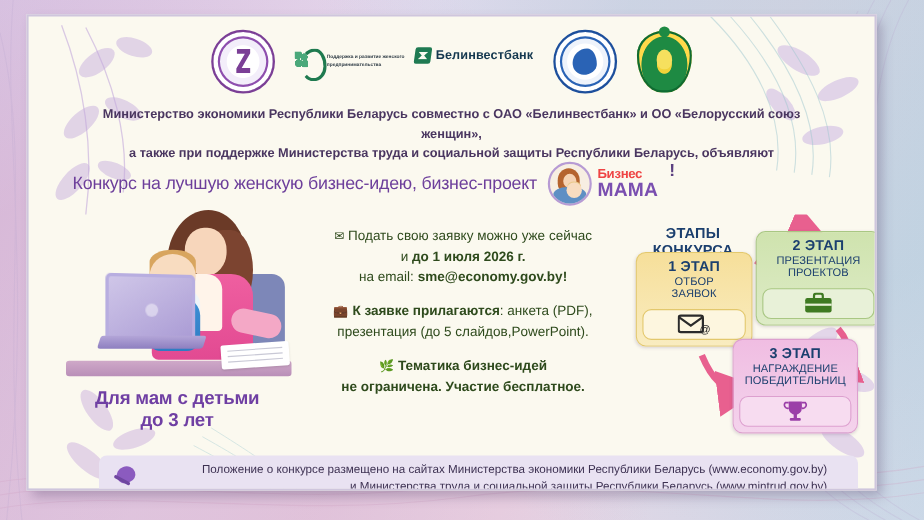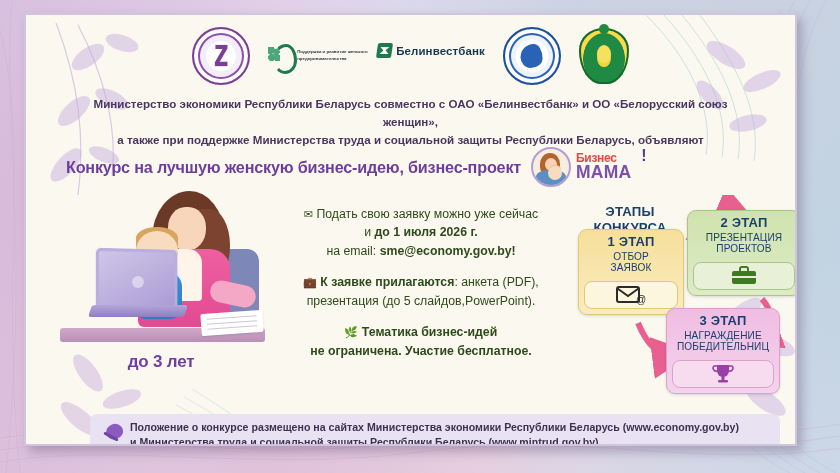--- a/index.html
+++ b/index.html
@@ -73,21 +73,21 @@
   .bank-logo-sq:after{content:"";position:absolute;left:3px;top:4px;width:9px;height:7px;
     background:#fbf9ef;clip-path:polygon(0 0,100% 0,62% 48%,100% 100%,0 100%,38% 50%);}
   .bank-name{font-size:11.5px;font-weight:700;color:#15384f;letter-spacing:.1px;}
 
   
   .header-text{position:absolute;left:40px;right:40px;top:80px;text-align:center;
     font-size:11.6px;line-height:1.55;color:#4a3660;font-weight:600;}
 
   
   .title-row{position:absolute;left:40px;top:132px;right:18px;display:flex;align-items:center;gap:6px;}
-  .title-main{font-size:16.2px;font-weight:700;color:#6d3f9b;letter-spacing:-.2px;white-space:nowrap;}
+  .title-main{font-size:16.2px;font-weight:400;color:#6d3f9b;letter-spacing:-.2px;white-space:nowrap;}
   .bm-logo{display:flex;align-items:center;gap:5px;margin-left:4px;}
   .bm-circle{width:36px;height:36px;border-radius:50%;position:relative;overflow:hidden;
     background:#f7eee2;border:2px solid #b79bd4;flex:none;}
   .bm-hair{position:absolute;left:7px;top:4px;width:20px;height:22px;background:#b5632e;
     border-radius:55% 55% 40% 40%;}
   .bm-face{position:absolute;left:12px;top:9px;width:12px;height:13px;background:#f6d3b4;border-radius:50%;}
   .bm-body{position:absolute;left:3px;top:21px;width:30px;height:16px;background:#5e8fc4;
     border-radius:42% 42% 0 0;}
   .bm-baby{position:absolute;left:15px;top:17px;width:14px;height:14px;background:#f8dcc0;border-radius:50%;}
   .bm-baby-hair{position:absolute;left:16px;top:16px;width:12px;height:7px;background:#e9c98c;border-radius:50% 50% 0 0;}
@@ -165,22 +165,22 @@
   .arrow-svg{position:absolute;left:540px;top:180px;width:260px;height:190px;pointer-events:none;}
 
   
   .note{position:absolute;left:64px;top:399px;width:690px;height:42px;
     background:#e9e2f2;border-radius:7px;display:flex;align-items:center;}
   .pin{width:30px;height:26px;position:relative;margin-left:10px;flex:none;}
   .pin:before{content:"";position:absolute;left:6px;top:2px;width:17px;height:15px;
     background:#8b5bbf;border-radius:50% 50% 45% 45%;transform:rotate(-20deg);}
   .pin:after{content:"";position:absolute;left:3px;top:13px;width:16px;height:3px;
     background:#6f46a0;border-radius:2px;transform:rotate(28deg);}
-  .note-text{flex:1;text-align:left;font-size:10.6px;line-height:1.45;color:#3d3152;
-    font-weight:700;padding-right:28px;}
+  .note-text{flex:1;text-align:right;font-size:10.6px;line-height:1.45;color:#3d3152;
+    font-weight:400;padding-right:28px;}
 </style>
 </head>
 <body>
 
 <div id="stage">
 
   <div class="outer-bg"></div>
   <svg class="outer-lines" width="840" height="473">
     <g fill="none" stroke="#b9a6cf" stroke-width="1" opacity=".45">
       <path d="M810 0 C760 90 790 200 740 300 C700 380 760 440 820 473"></path>
@@ -298,20 +298,21 @@
       <div class="ill-baby-head"></div>
       <div class="ill-baby-shirt"></div>
       <div class="ill-baby-body"></div>
       <div class="ill-arm"></div>
       <div class="ill-desk"></div>
       <div class="ill-papers"></div>
       <div class="ill-laptop-screen"></div>
       <div class="ill-laptop-base"></div>
     </div>
     <div class="illus-caption">
+      <div>Для мам с детьми</div>
       <div>до 3 лет</div>
     </div>
 
     <div class="green-block">
       <div class="p">
         <div>
           <span class="gi">✉</span>
           <span>Подать свою заявку можно уже сейчас</span>
         </div>
         <div>

